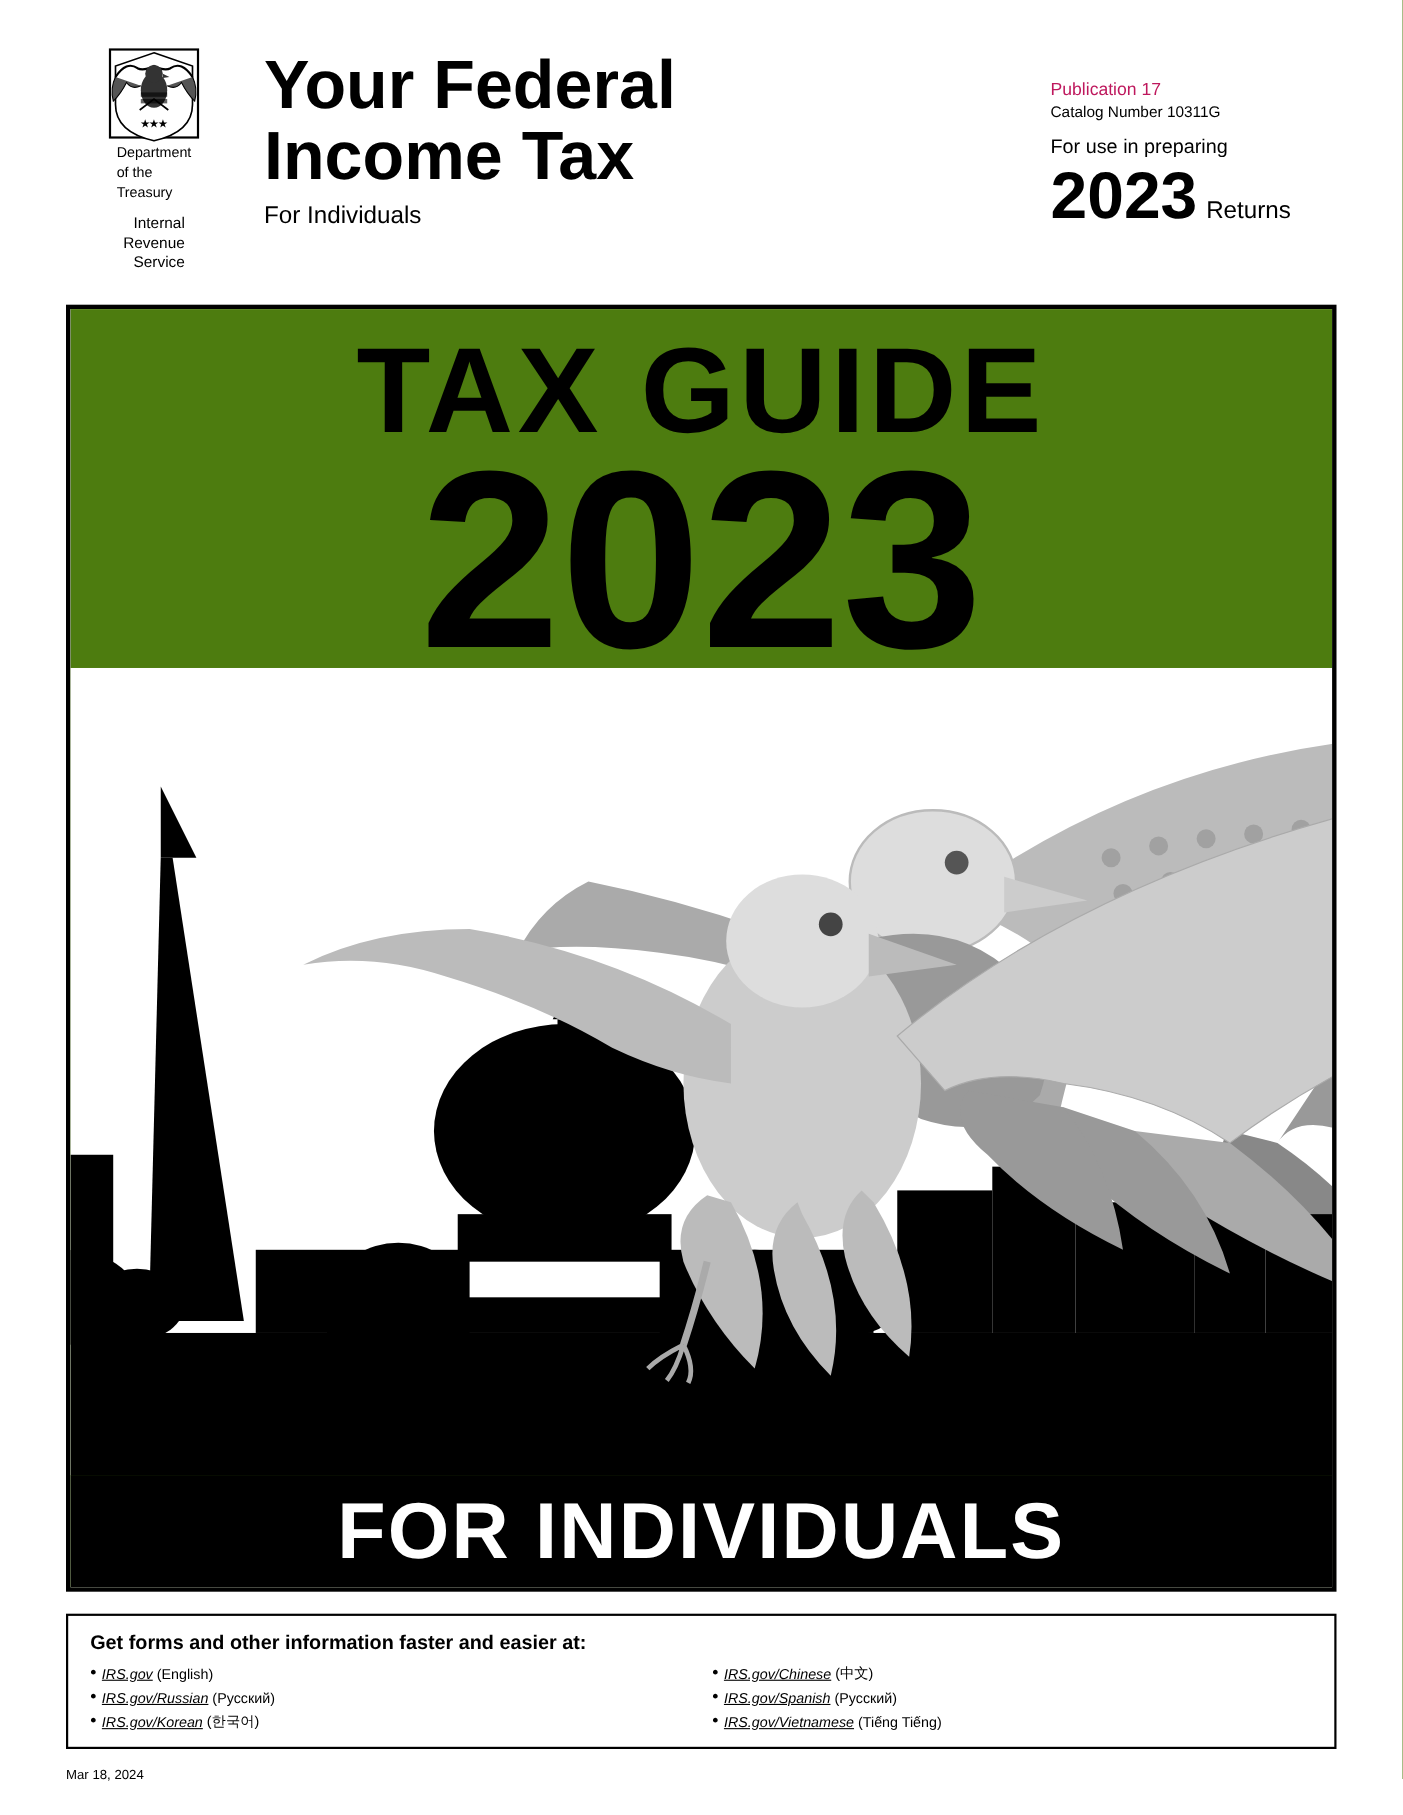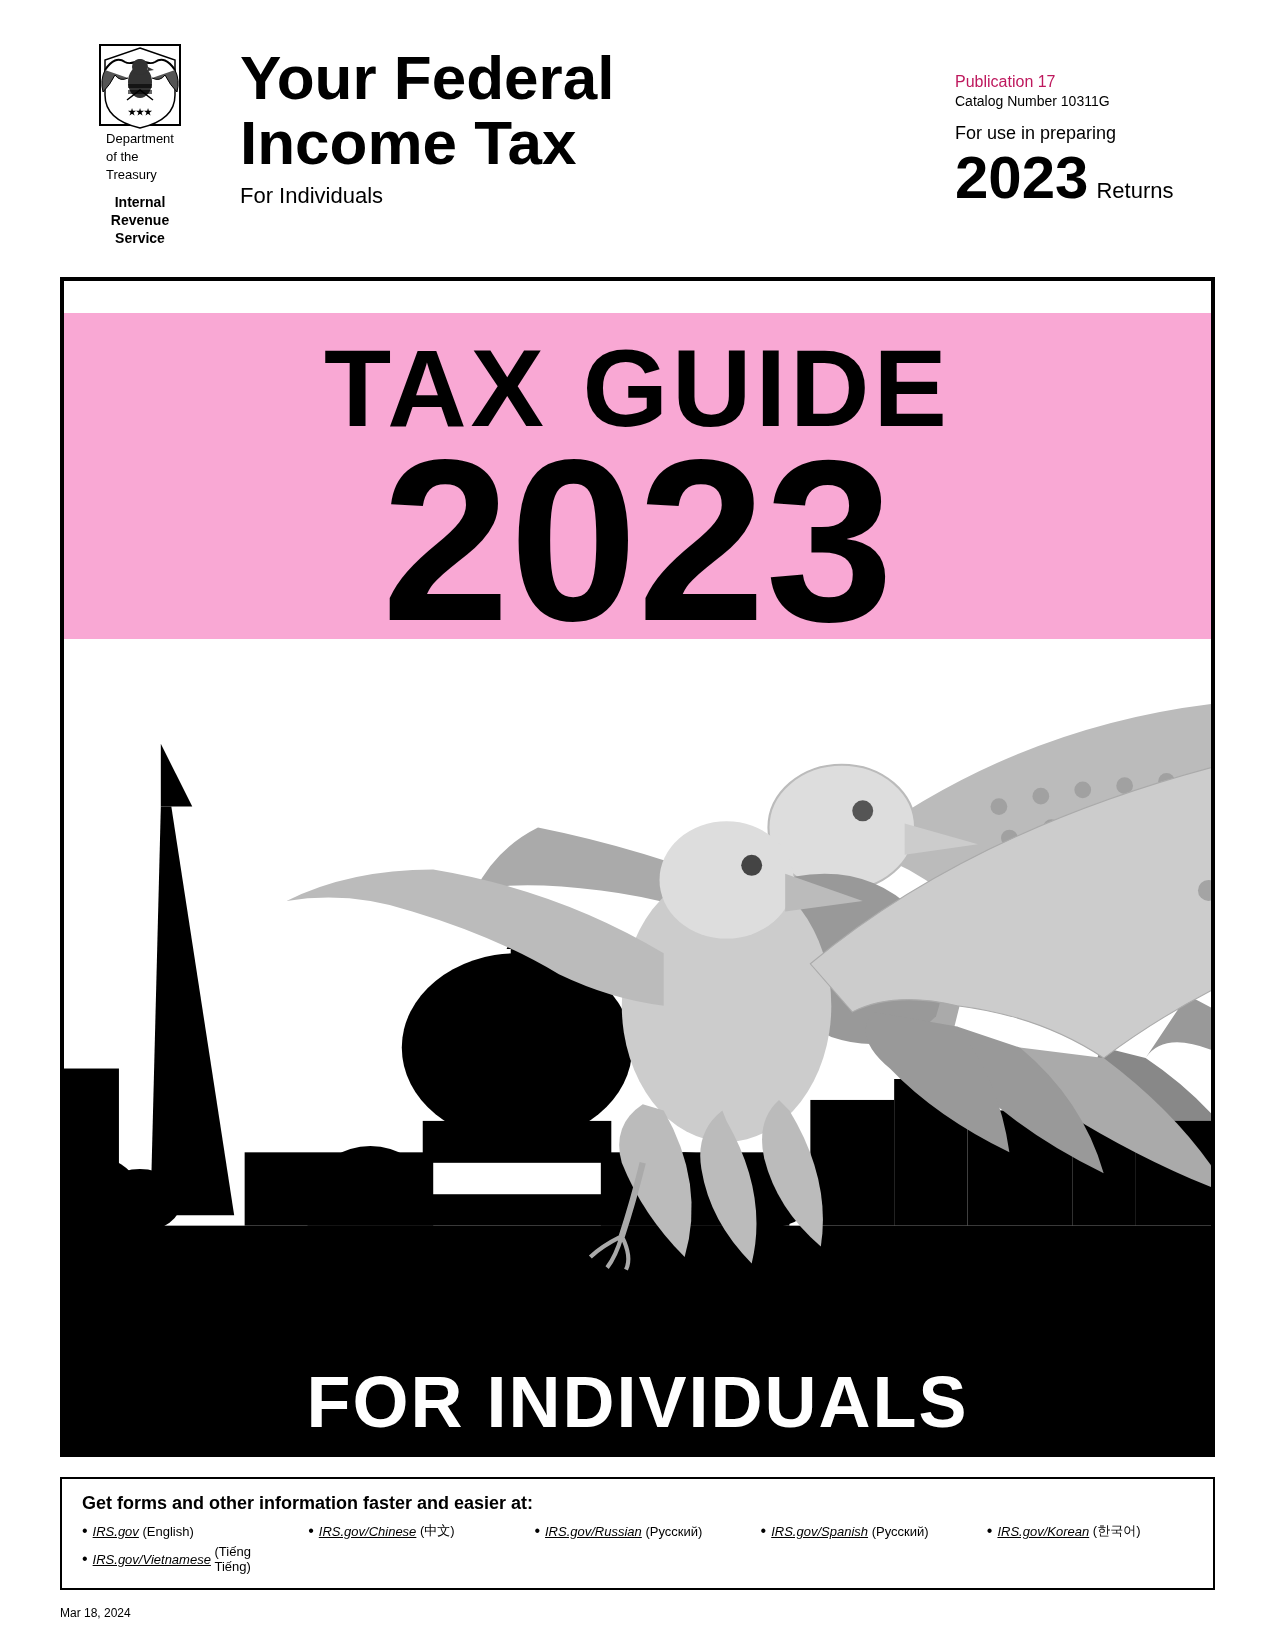--- a/index.html
+++ b/index.html
@@ -36,22 +36,22 @@
     }
 
     .dept-text {
       font-size: 13px;
       line-height: 1.4;
       color: #000;
     }
 
     .irs-text {
       font-size: 14px;
-      font-weight: bold;
-      text-align: center;
+      font-weight: normal;
+      text-align: right;
       line-height: 1.3;
       margin-top: 8px;
     }
 
     .title-section {
       flex: 1;
       padding-left: 20px;
       padding-top: 5px;
     }
 
@@ -123,22 +123,21 @@
       display: flex;
       flex-direction: column;
       overflow: hidden;
       margin-bottom: 20px;
     }
 
     .cover-content {
       flex: 1;
       display: flex;
       flex-direction: column;
-      background: #f9a8d4;
-      margin-top: 32px;
+      background: #4d7c0f;
     }
 
     
     .tax-guide-text {
       font-size: 110px;
       font-weight: 900;
       font-family: Arial Black, Arial, sans-serif;
       text-align: center;
       letter-spacing: 4px;
       color: #000;
@@ -198,21 +197,21 @@
     }
 
     .footer-title {
       font-size: 18px;
       font-weight: bold;
       margin-bottom: 8px;
     }
 
     .footer-links {
       display: grid;
-      grid-template-columns: 1fr 1fr 1fr 1fr 1fr;
+      grid-template-columns: 1fr 1fr;
       gap: 4px 20px;
     }
 
     .footer-link {
       font-size: 13px;
       display: flex;
       align-items: center;
     }
 
     .footer-link::before {

